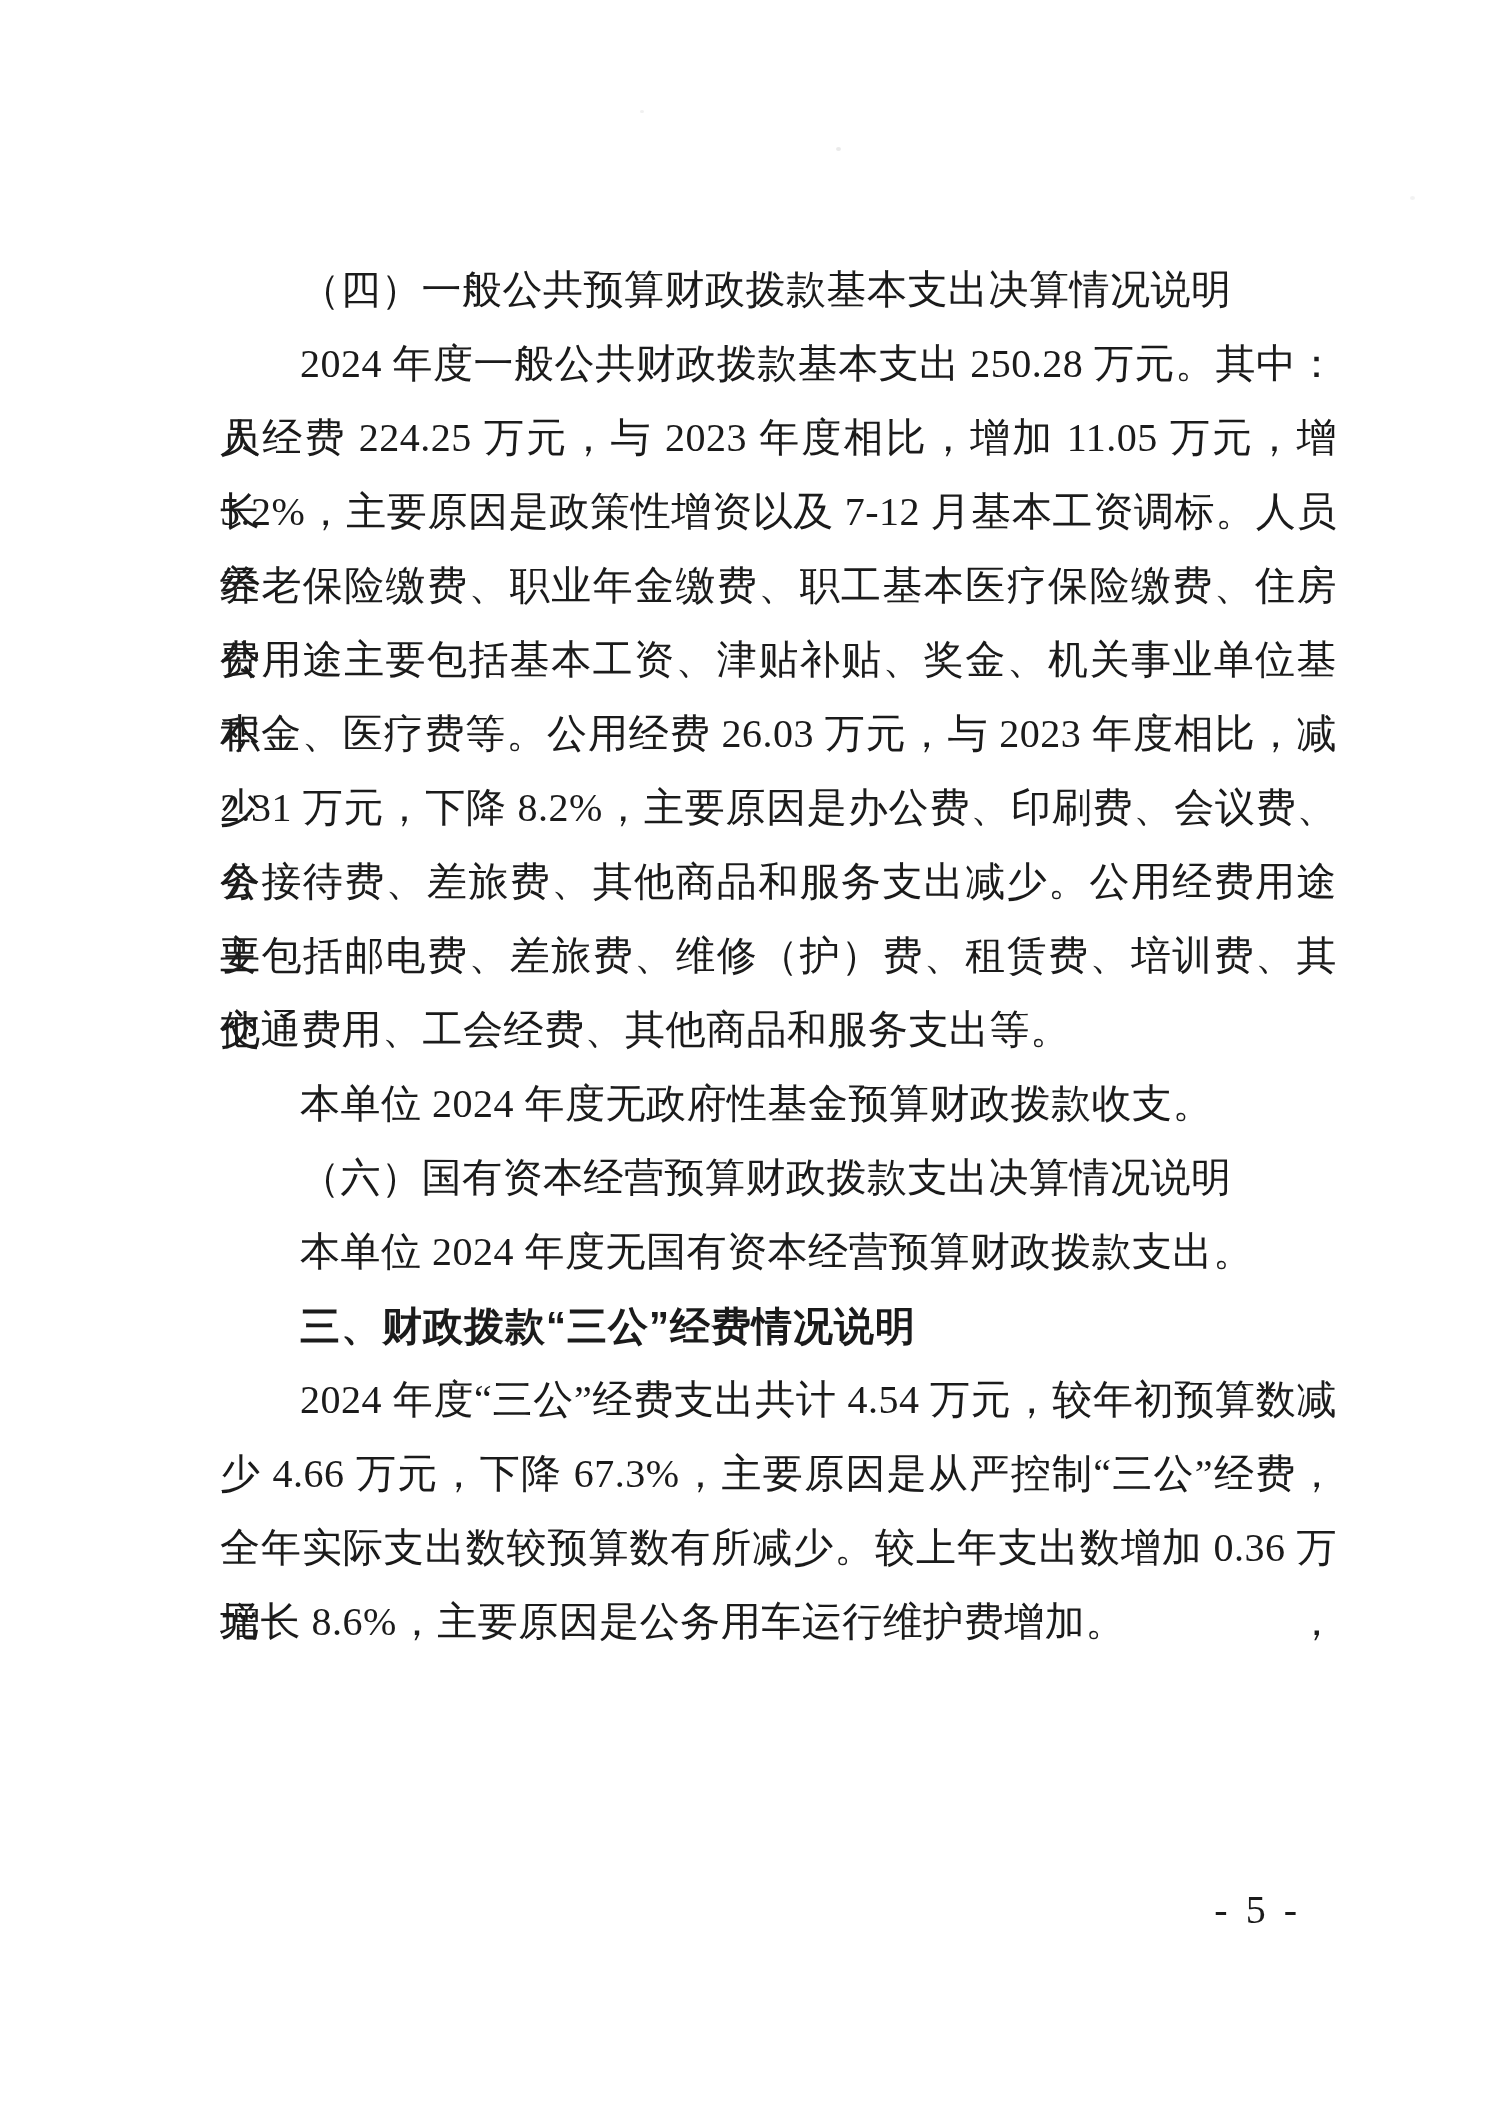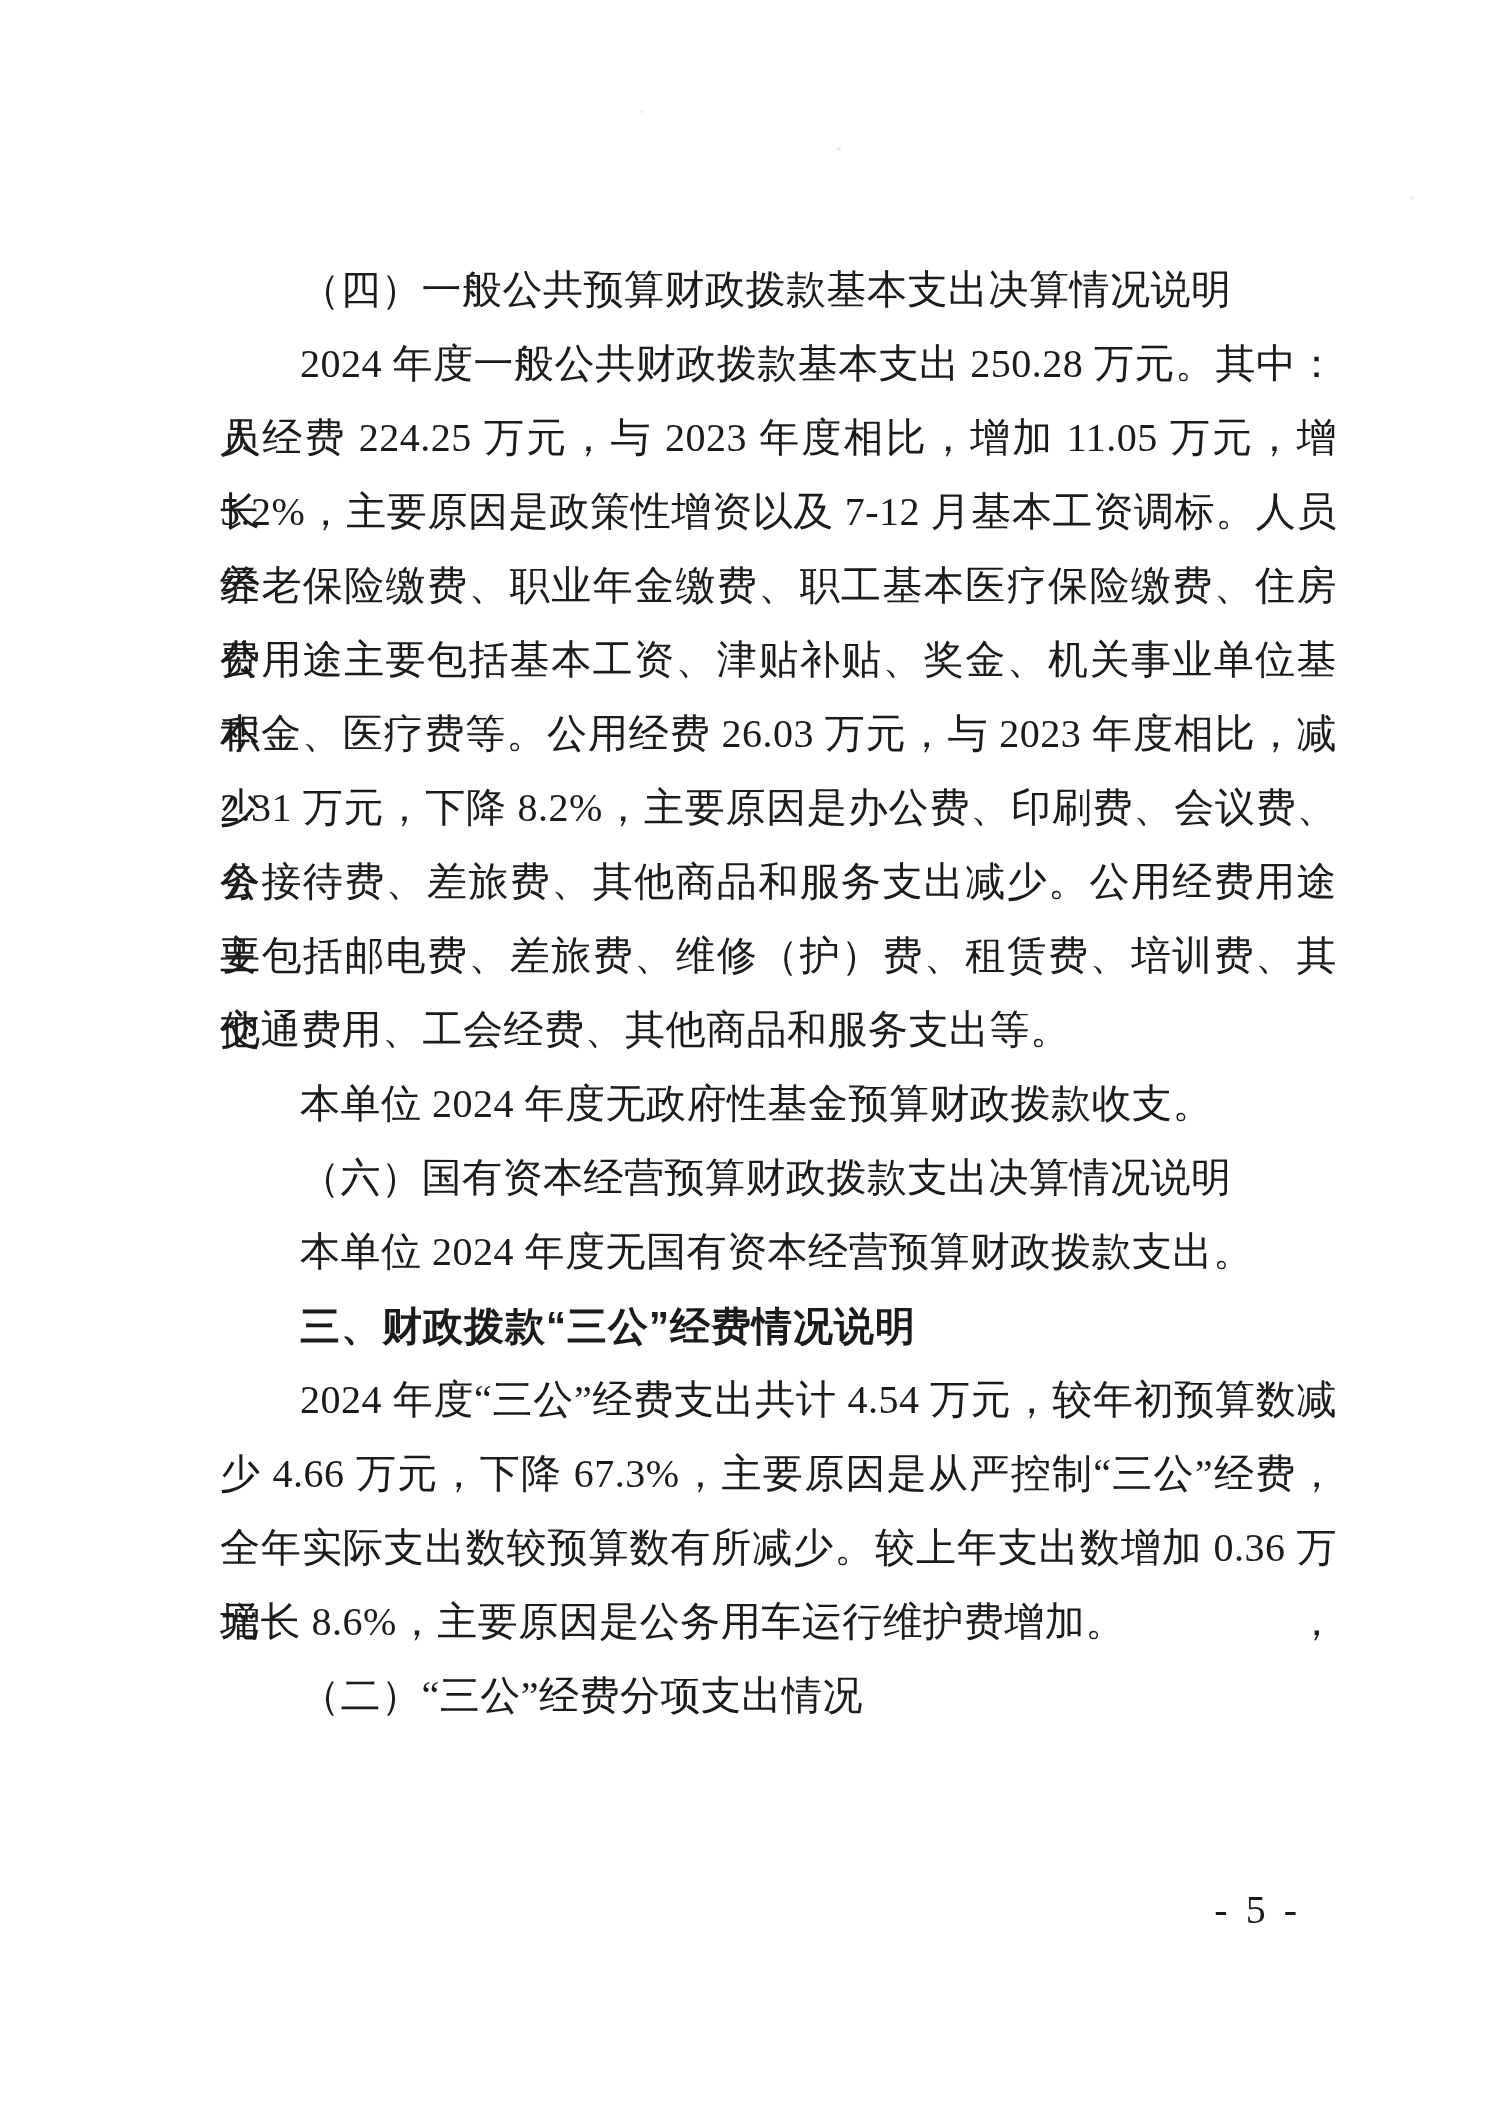--- a/index.html
+++ b/index.html
@@ -95,17 +95,16 @@
     <div class="ln j">要包括邮电费、差旅费、维修（护）费、租赁费、培训费、其他</div>
     <div class="ln">交通费用、工会经费、其他商品和服务支出等。</div>
     <div class="ln ind">本单位 2024 年度无政府性基金预算财政拨款收支。</div>
     <div class="ln ind">（六）国有资本经营预算财政拨款支出决算情况说明</div>
     <div class="ln ind">本单位 2024 年度无国有资本经营预算财政拨款支出。</div>
     <div class="ln ind hei">三、财政拨款“三公”经费情况说明</div>
     <div class="ln ind j">2024 年度“三公”经费支出共计 4.54 万元，较年初预算数减</div>
     <div class="ln j">少 4.66 万元，下降 67.3%，主要原因是从严控制“三公”经费，</div>
     <div class="ln j">全年实际支出数较预算数有所减少。较上年支出数增加 0.36 万元，</div>
     <div class="ln">增长 8.6%，主要原因是公务用车运行维护费增加。</div>
-    <div class="ln ind">（二）“三公”经费分项支出情况</div>
   </div>
 
   <div class="page-number">- 5 -</div>
 </div>
 
 </body></html>

